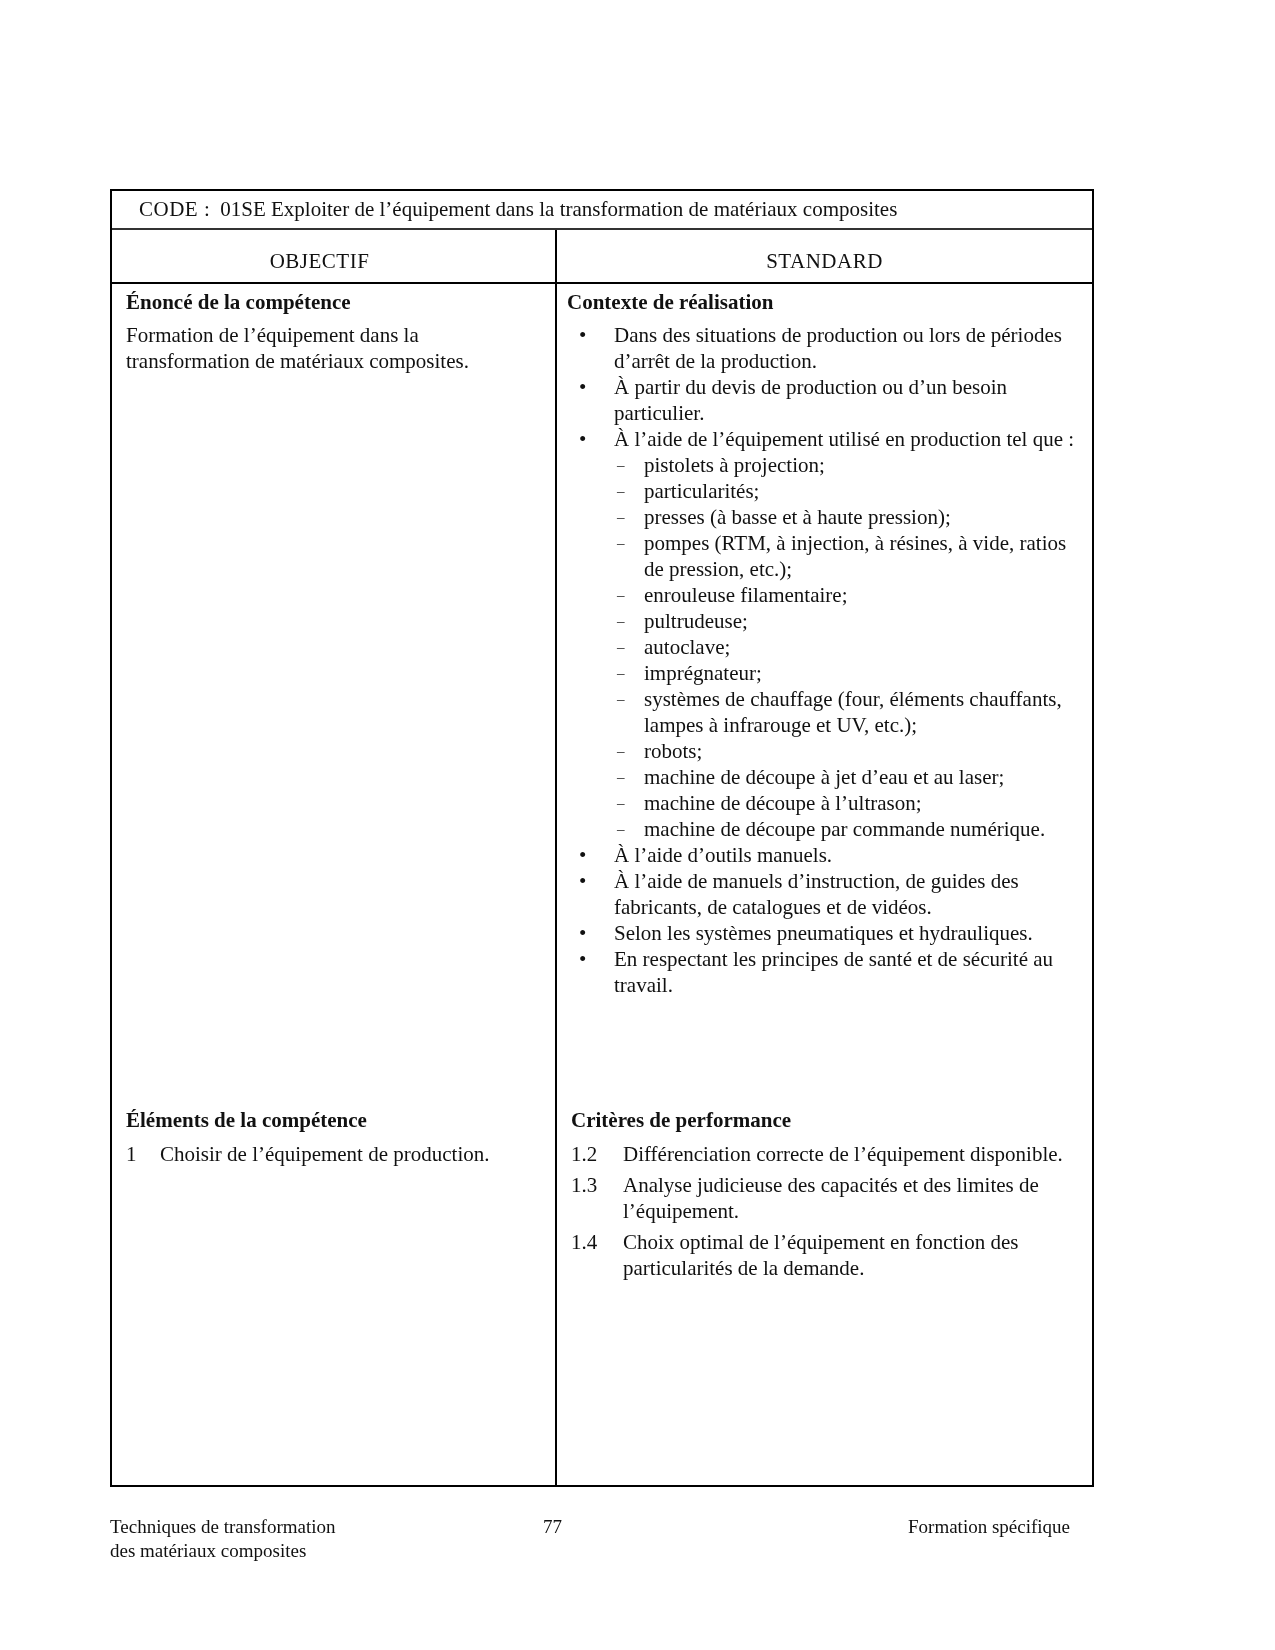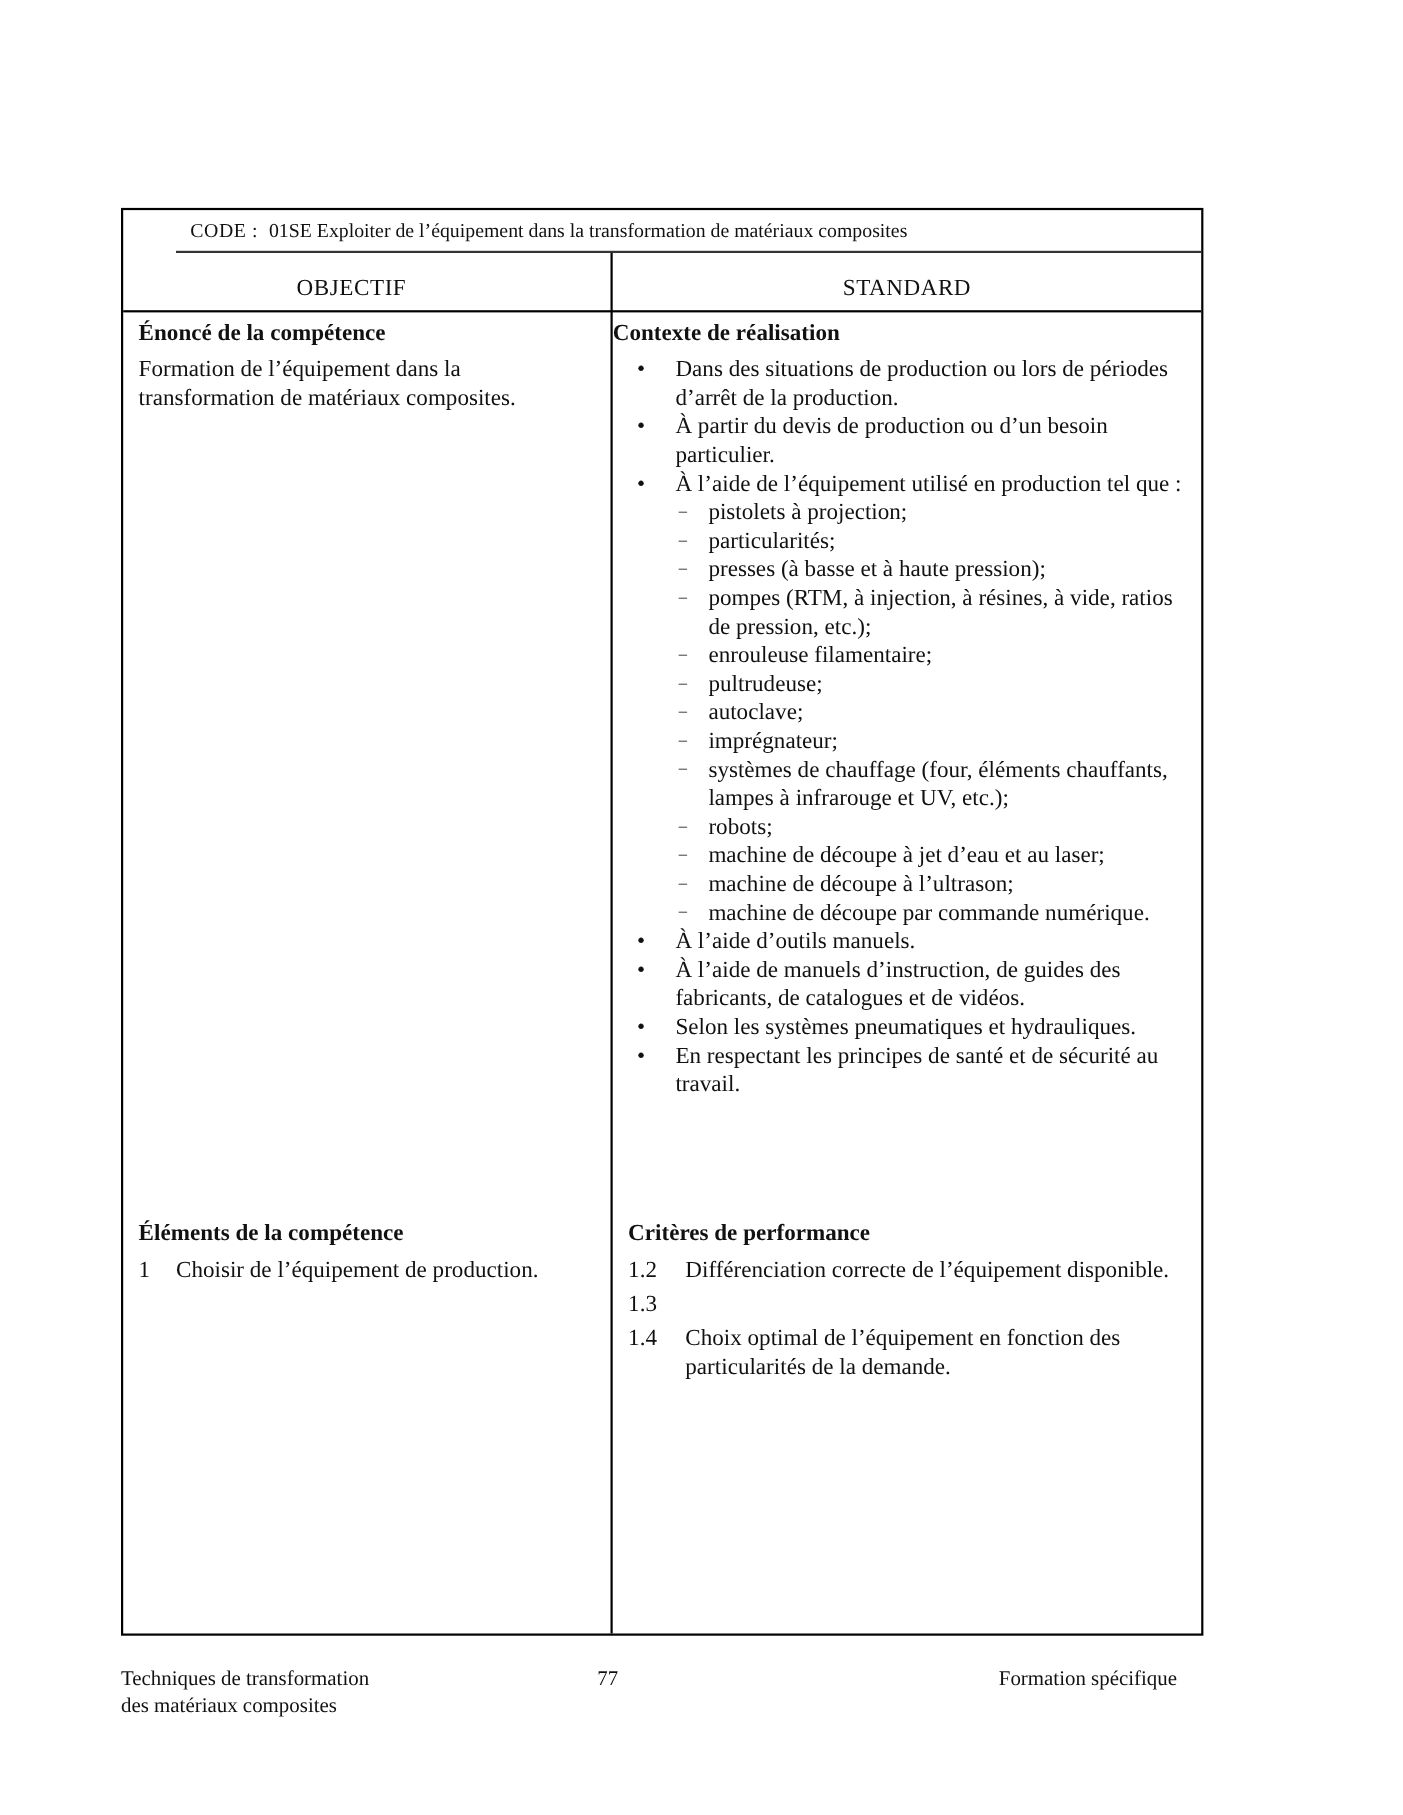--- a/index.html
+++ b/index.html
@@ -8,23 +8,22 @@
     font-family: "Liberation Serif", "DejaVu Serif", serif;
     color: #111111;
   }
   .table {
     position: absolute; left: 110px; top: 189px; width: 980px; height: 1294px;
     border: 2px solid #000;
   }
   .code-row {
     position: absolute; left: 0; top: 0; right: 0; height: 37px;
     border-bottom: 2px solid #333;
-    font-size: 18px; line-height: 37px; padding-left: 13px;
+    font-size: 21px; line-height: 37px; padding-left: 27px;
     white-space: nowrap;
-    margin-left: 48px;
   }
   .code-row .code-label { letter-spacing: 0.5px; }
   .code-row .code-num { margin-left: 10px; }
   .head-row {
     position: absolute; left: 0; right: 0; top: 39px; height: 52px;
     border-bottom: 2px solid #000;
   }
   .head-cell {
     position: absolute; top: 0; height: 52px; line-height: 62px;
     text-align: center; font-size: 21px; letter-spacing: 0.5px;
@@ -44,21 +43,21 @@
   }
   .body-text { position: absolute; font-size: 21px; line-height: 26px; }
 
   .left-title1 { left: 14px; top: 5px; }
   .left-statement { left: 14px; top: 38px; width: 410px; }
   .left-title2 { left: 14px; top: 823px; }
   .elements { position: absolute; left: 14px; top: 857px; width: 420px; }
   .element-row { display: flex; font-size: 21px; line-height: 26px; }
   .element-num { width: 34px; flex: none; }
 
-  .right-title1 { left: 0; top: 5px; }
+  .right-title1 { left: 10px; top: 5px; }
   .ctx-list { position: absolute; left: 0; top: 38px; width: 530px; }
   .ctx-item { position: relative; padding-left: 57px; font-size: 21px; line-height: 26px; }
   .bullet {
     position: absolute; left: 22px; top: 0; font-size: 21px; line-height: 26px;
   }
   .sub-list { margin: 0; padding: 0; }
   .sub-item { position: relative; padding-left: 30px; font-size: 21px; line-height: 26px; }
   .dash { position: absolute; left: 3px; top: 0; font-size: 15px; line-height: 26px; }
 
   .right-title2 { left: 14px; top: 823px; }
@@ -150,20 +149,21 @@
     </div>
 
     <div class="sec-title right-title2">Critères de performance</div>
     <div class="crit-list">
       <div class="crit-item">
         <span class="crit-num">1.2</span>
         <span>Différenciation correcte de l’équipement disponible.</span>
       </div>
       <div class="crit-item">
         <span class="crit-num">1.3</span>
+        <span>Analyse judicieuse des capacités et des limites de l’équipement.</span>
       </div>
       <div class="crit-item">
         <span class="crit-num">1.4</span>
         <span>Choix optimal de l’équipement en fonction des particularités de la demande.</span>
       </div>
     </div>
   </div>
 </div>
 
 <div class="footer footer-left">

